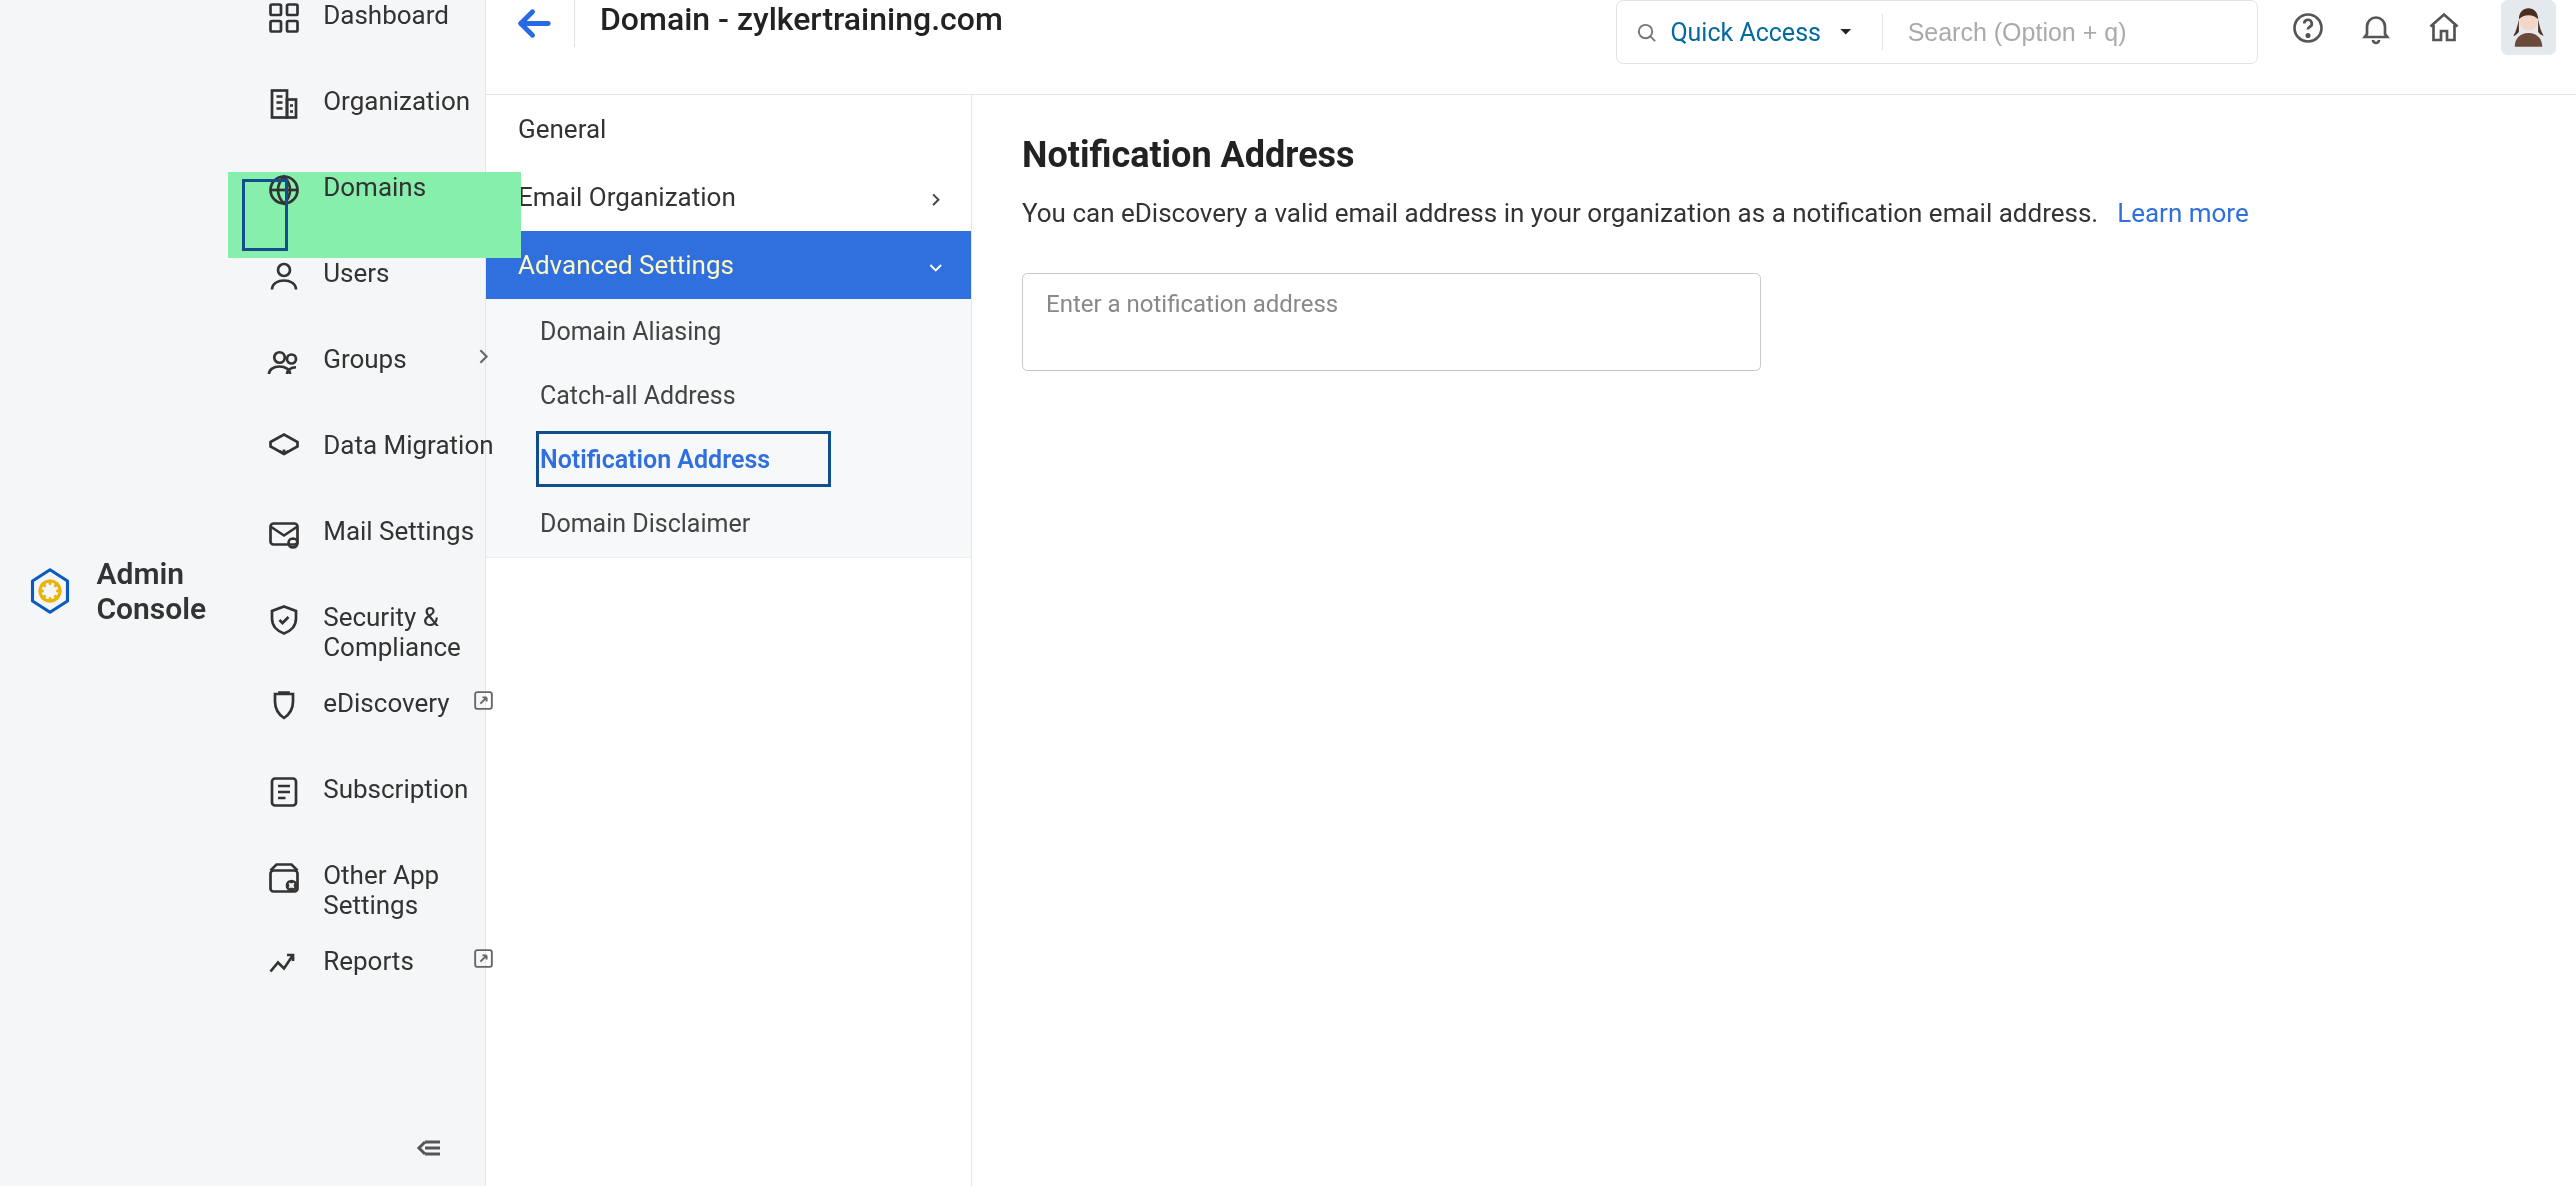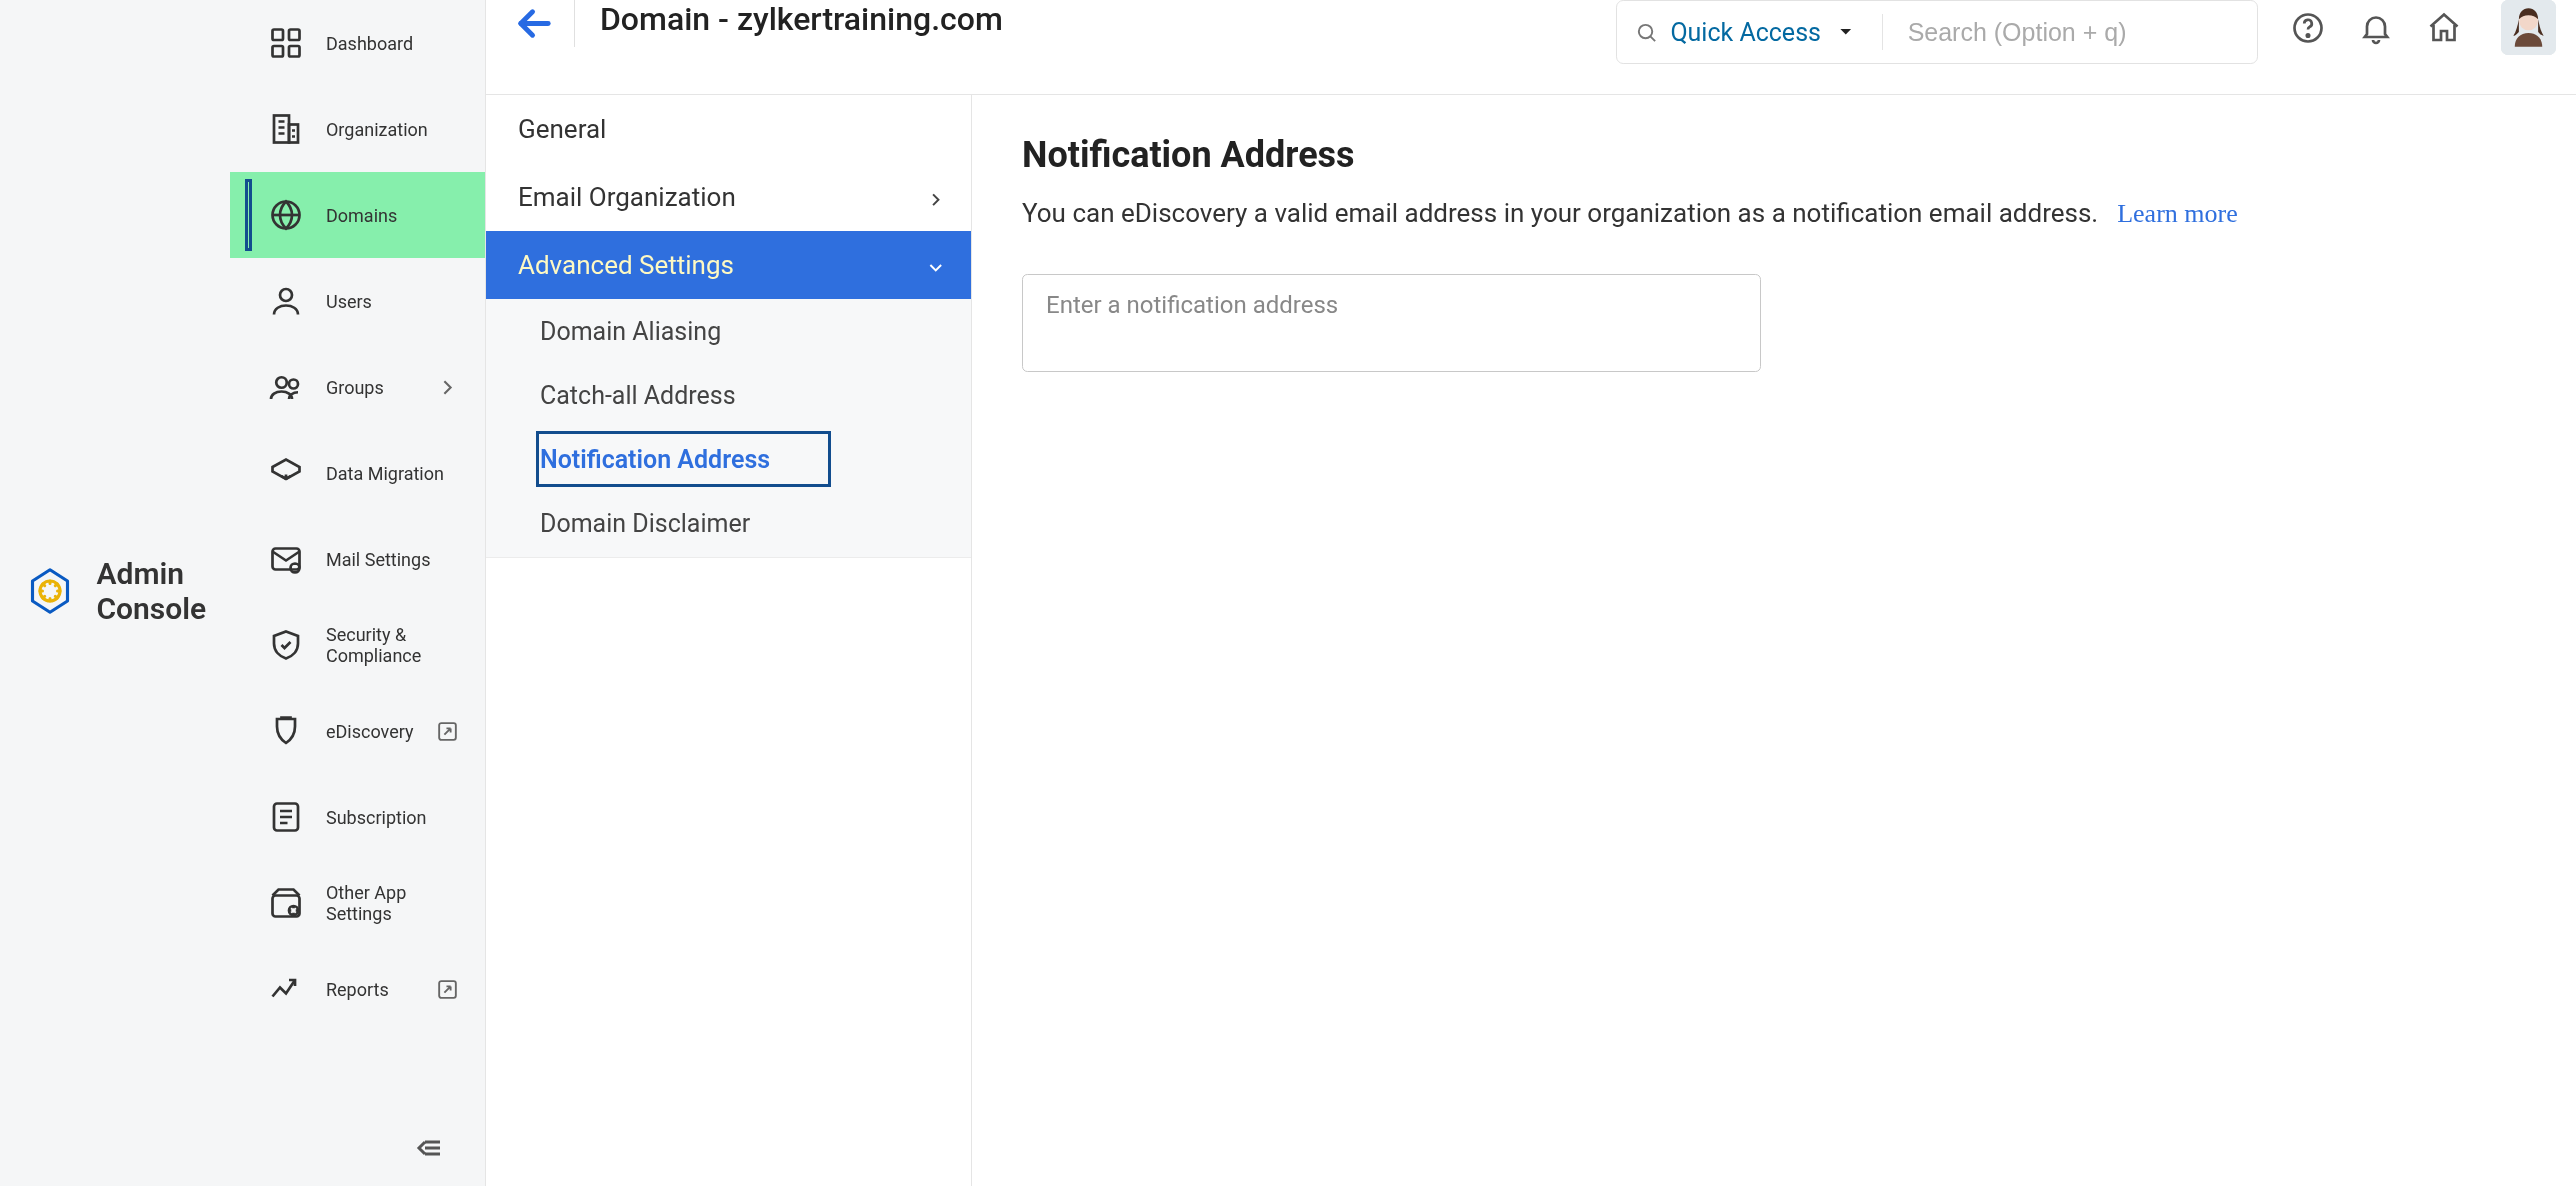--- a/index.html
+++ b/index.html
@@ -26,25 +26,24 @@
       align-items: center;
       gap: 21.5px;
       padding: 25px 21.5px 30px 25px;
     }
     .logo-icon { width: 50px; height: 50px; flex-shrink: 0; }
     .app-title { font-size: 30px; font-weight: 600; color: #333; }
 
     .nav { display: flex; flex-direction: column; }
     .nav-item {
       display: flex;
-      align-items: center;
       gap: 21.5px;
       height: 86px;
       padding: 0 25px 0 38px;
-      font-size: 18px;
+      font-size: 26px;
       color: #333;
       cursor: pointer;
       position: relative;
     }
     .nav-item .icon { width: 36px; height: 36px; flex-shrink: 0; display: flex; align-items: center; justify-content: center; }
     .nav-item .label { flex: 1; }
     .nav-item .aux-icon { width: 25px; height: 25px; display: flex; align-items: center; justify-content: center; color: #666; }
     .nav-item.active {
       background: #86efac;
     }
@@ -167,21 +166,21 @@
     .subnav-sub.selected .sel-border {
       position: absolute;
       left: 50px; right: 140px; top: 3.6px; bottom: 3.6px;
       border: 3.6px solid #124d8e;
       pointer-events: none;
     }
 
     .panel { flex: 1; padding: 39px 0 0 50px; }
     .panel-title { font-size: 36px; font-weight: 700; color: #222; margin-bottom: 21.5px; }
     .panel-desc { font-size: 26px; color: #333; }
-    .panel-desc .learn-more { color: #2f6fde; cursor: pointer; margin-left: 12.5px; font-family: Liberation Serif, serif; }
+    .panel-desc .learn-more { color: #2f6fde; cursor: pointer; margin-left: 12.5px; }
     .input-box {
       margin-top: 45px;
       width: 739px;
       height: 98px;
       border: 0.9px solid #c8c8c8;
       border-radius: 5.4px;
       padding: 16px 23px 0 23px;
     }
     .input-box-label { font-size: 24px; color: #888; }
     .input-box input {

